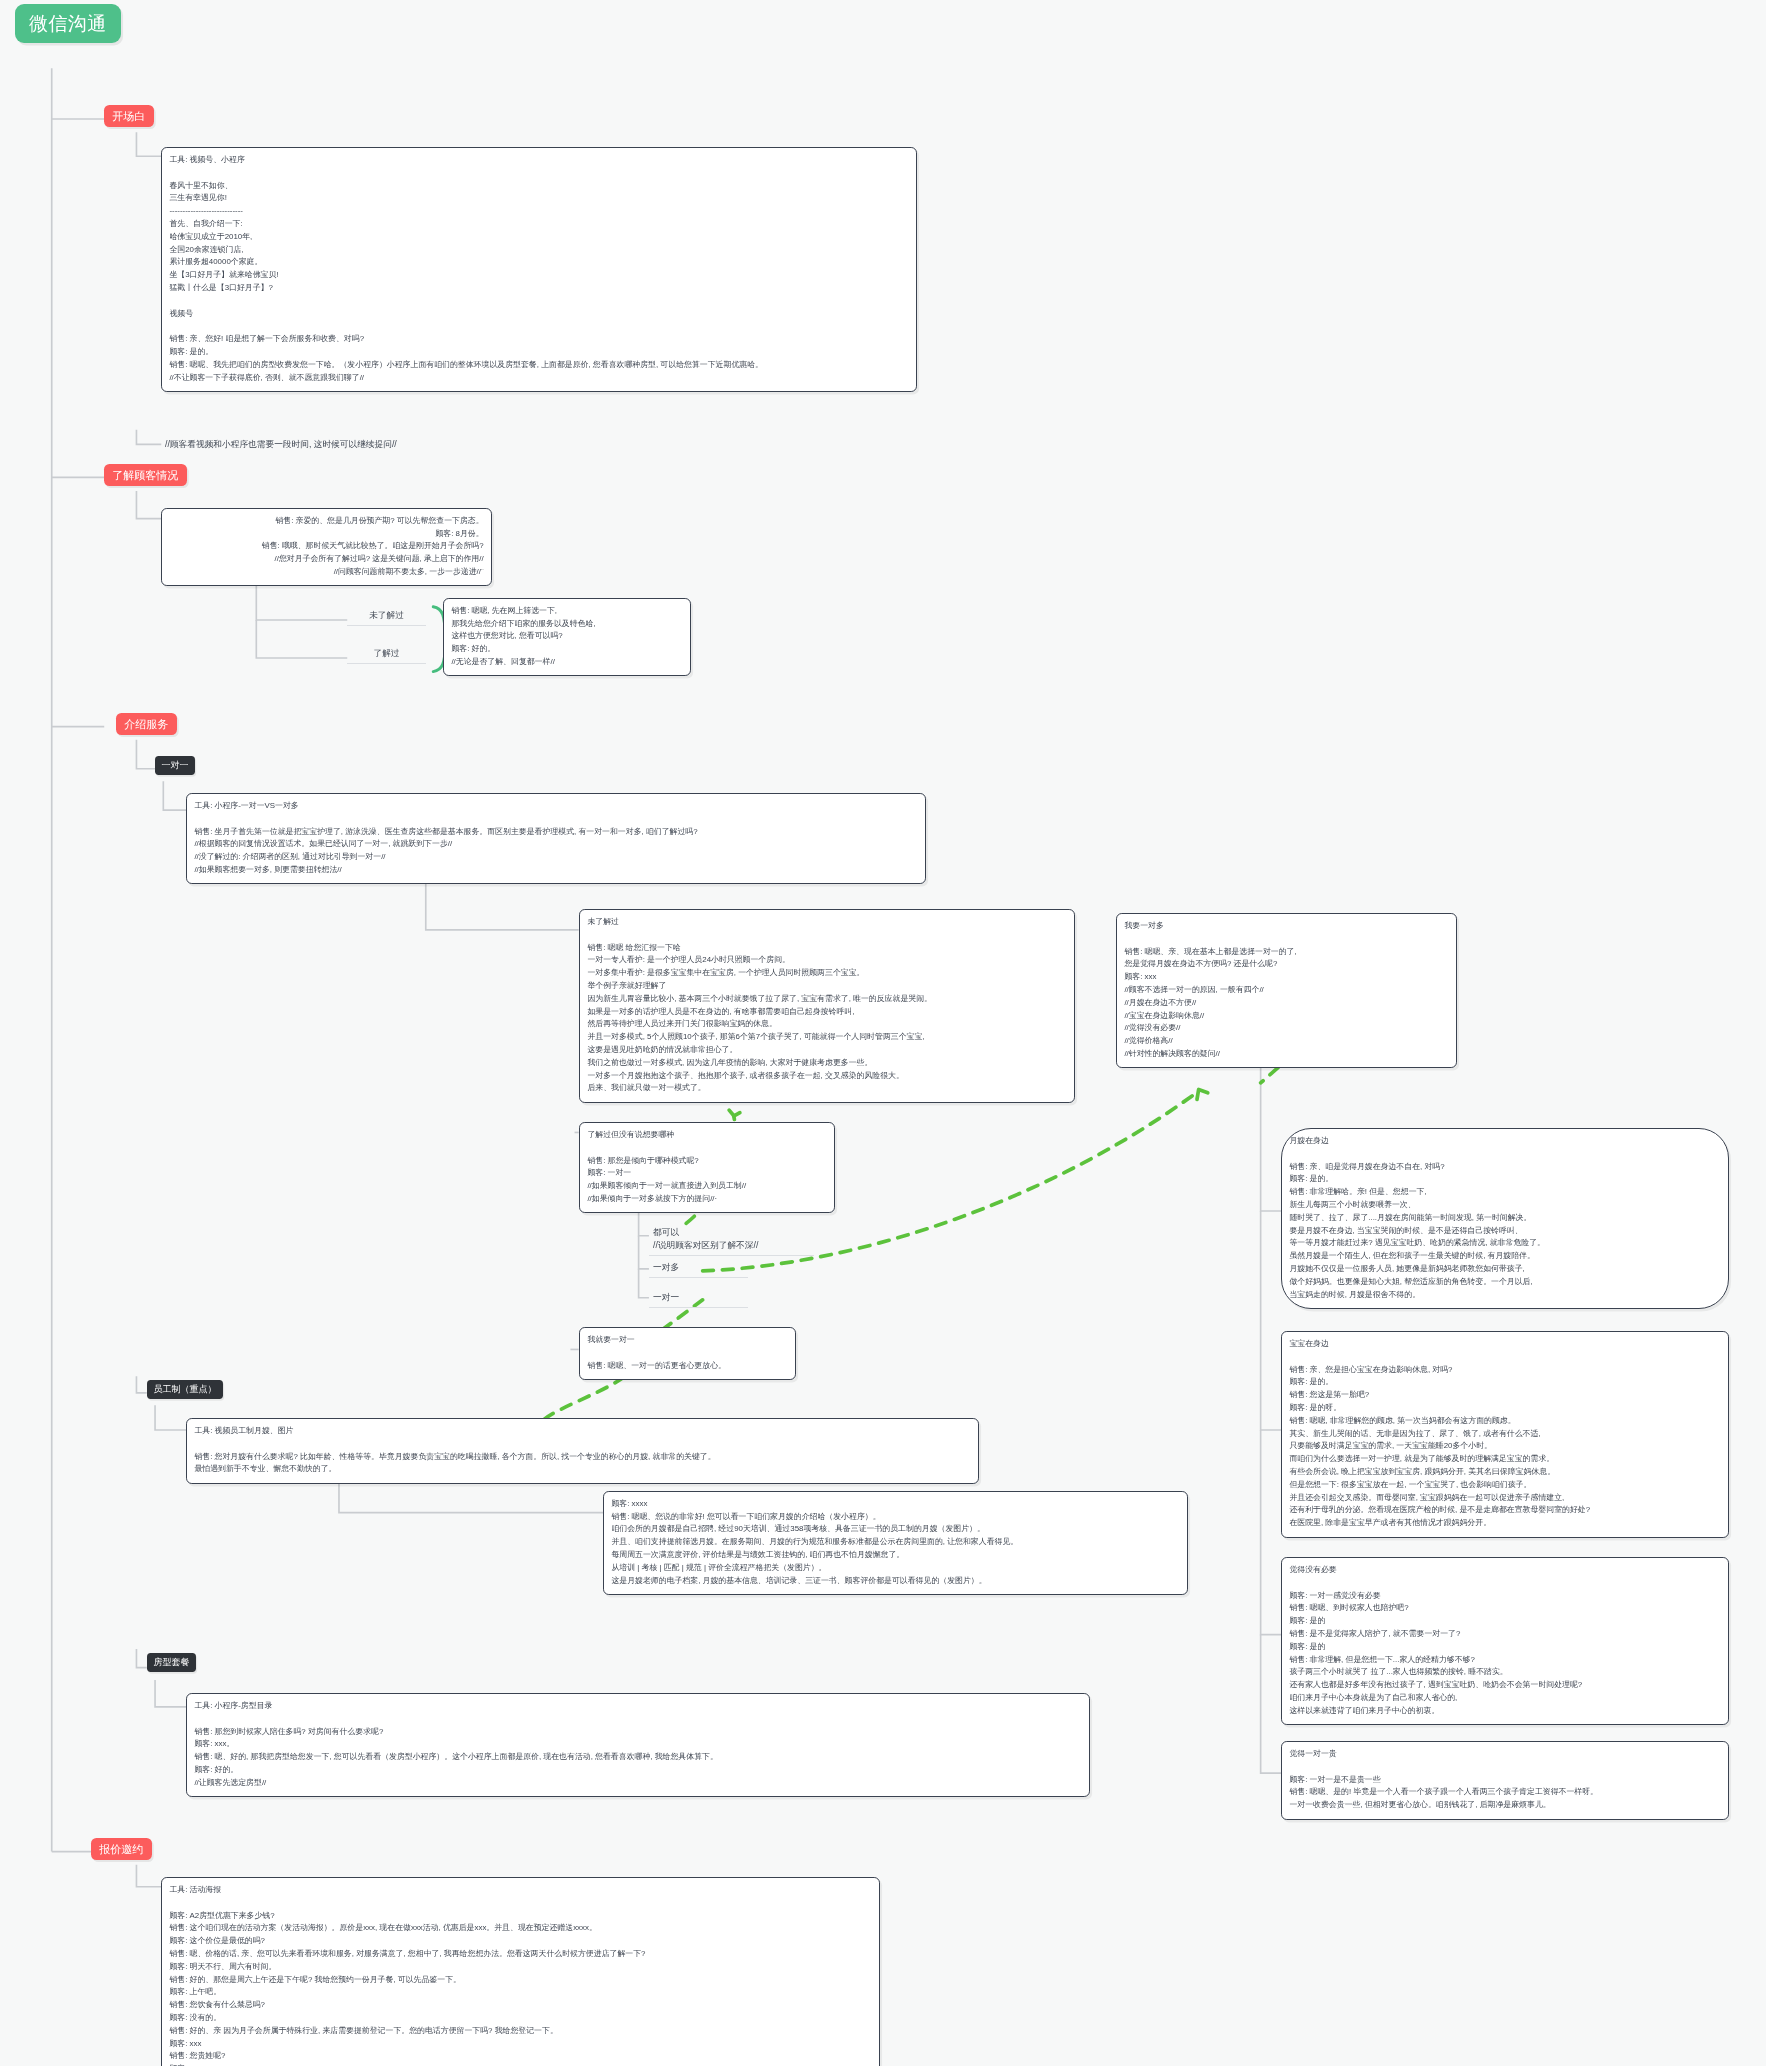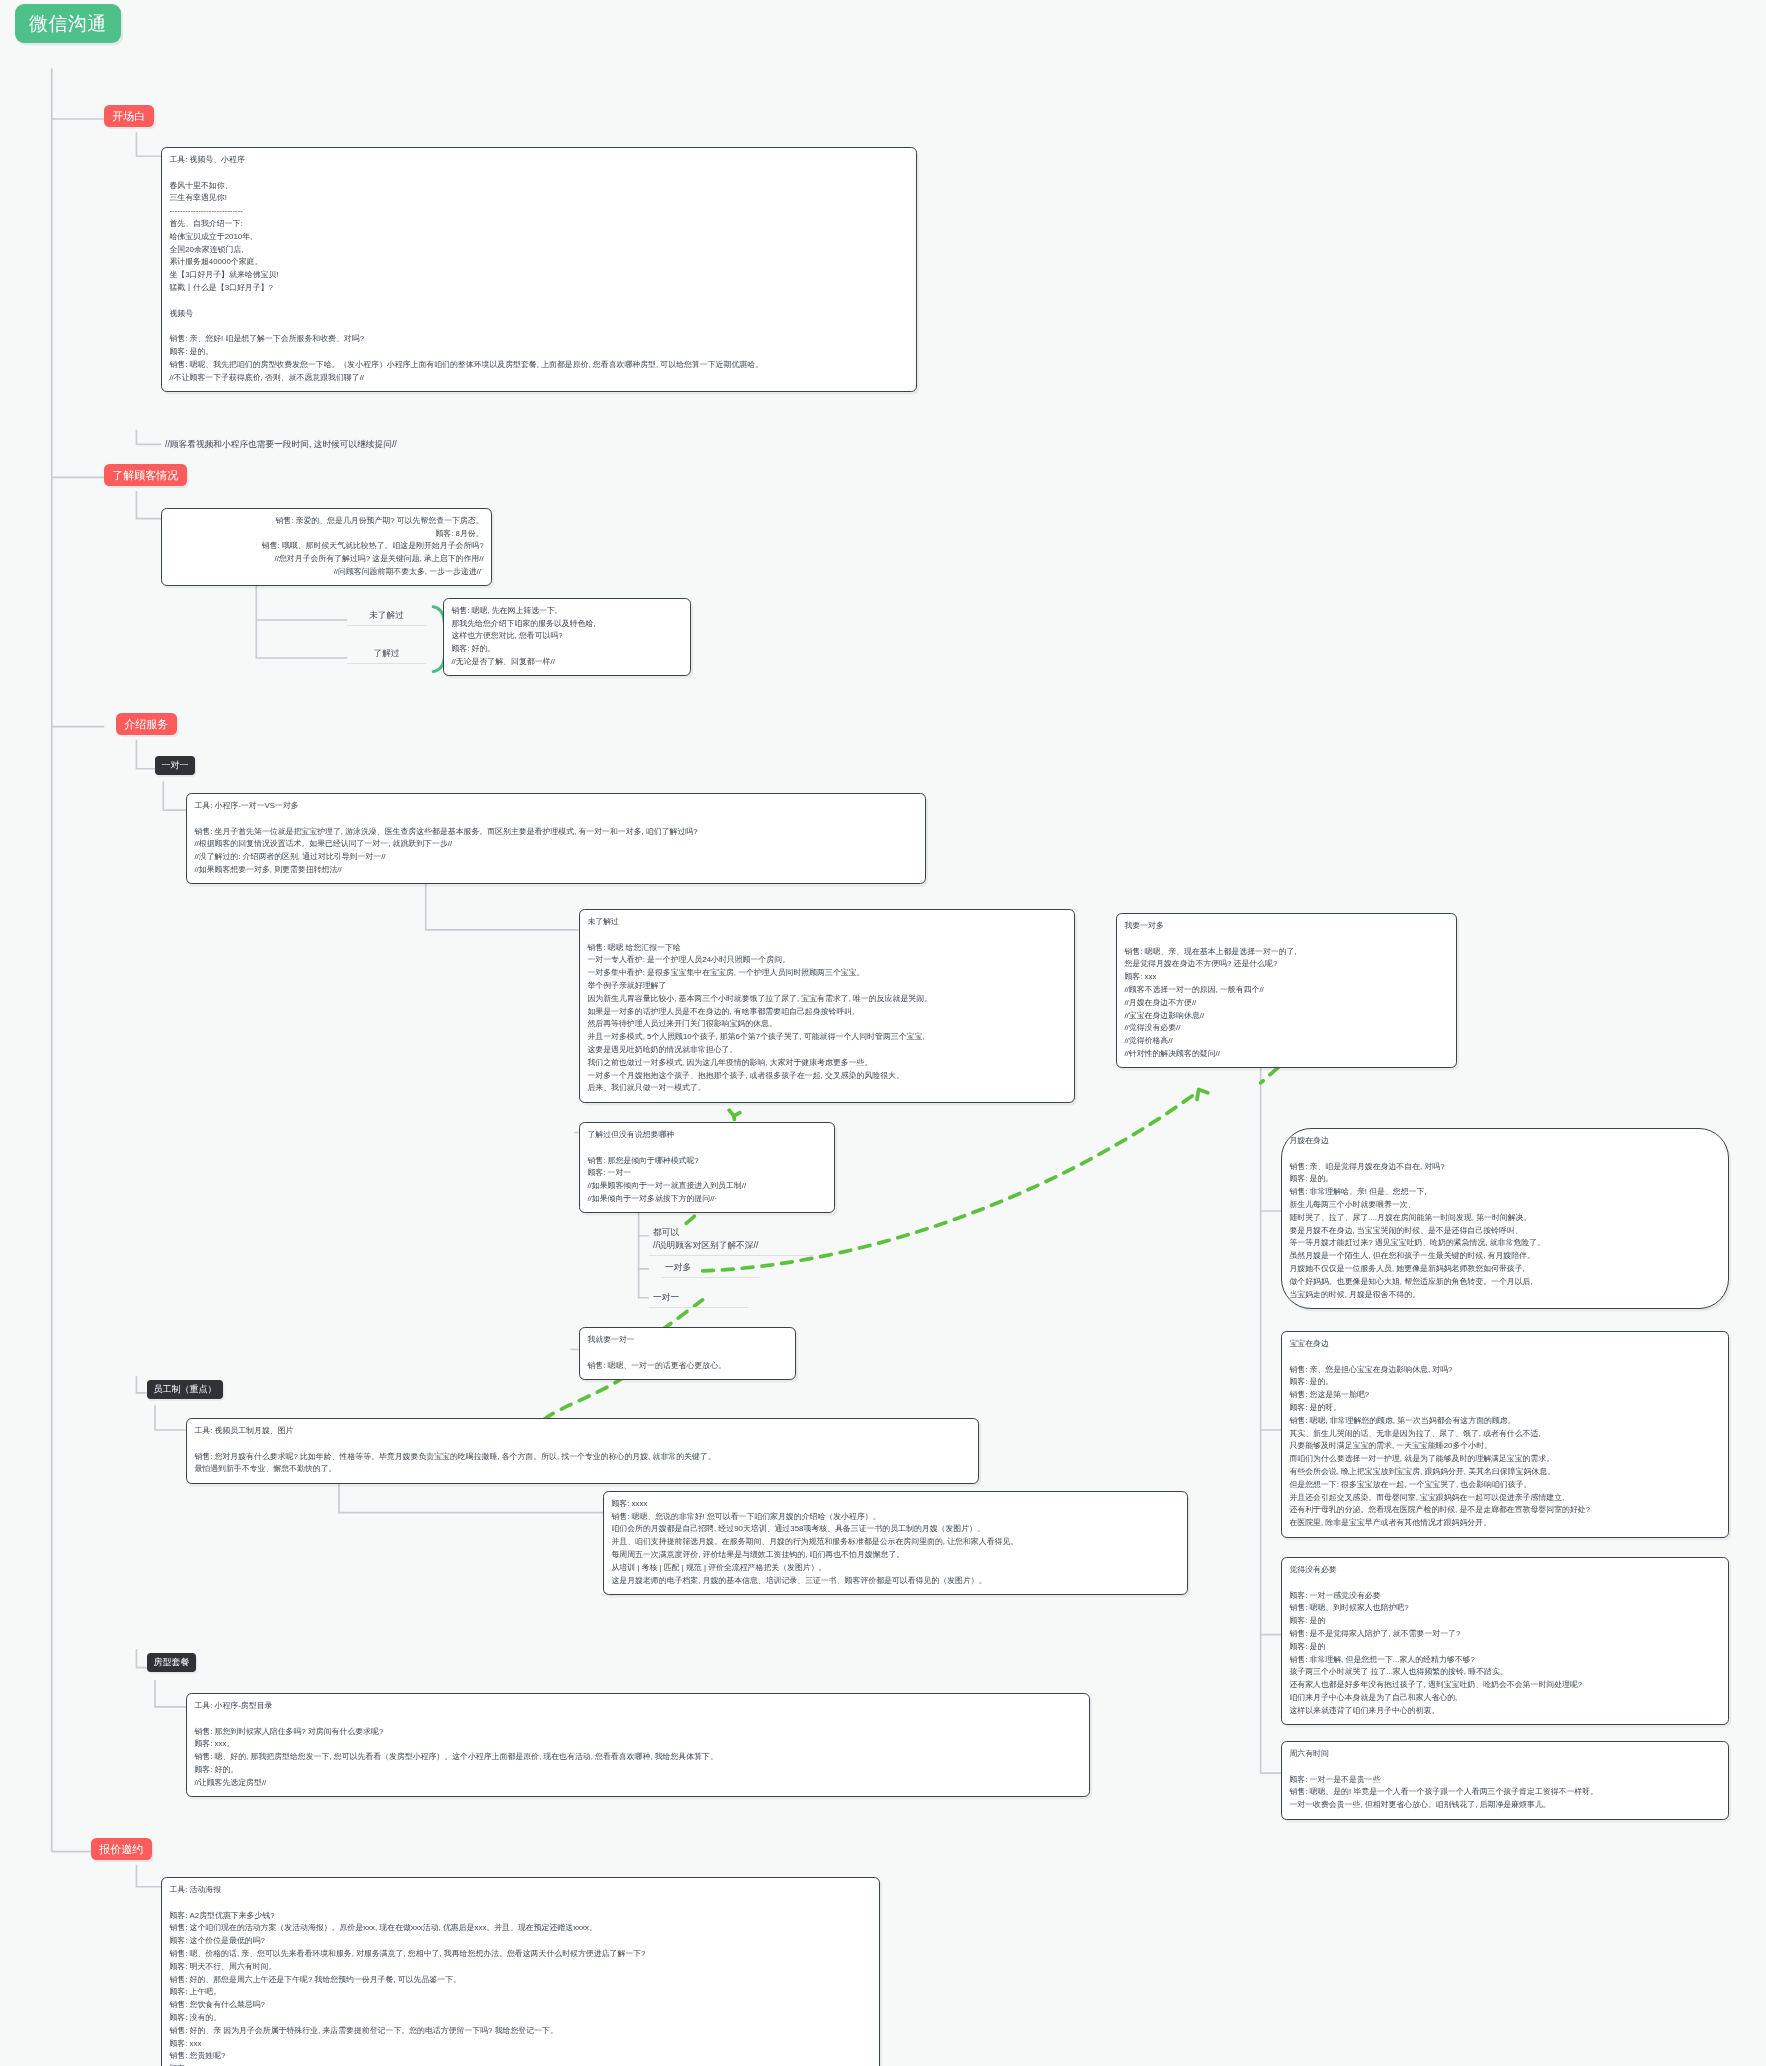--- a/index.html
+++ b/index.html
@@ -239,21 +239,21 @@
     <div class="title">了解过但没有说想要哪种</div>
     <div class="gap"></div>
     <p>销售: 那您是倾向于哪种模式呢?
 顾客: 一对一
 //如果顾客倾向于一对一就直接进入到员工制//
 //如果倾向于一对多就按下方的提问//·</p>
   </div>
 
   <div class="node ulabel" style="left:649px; top:1223px; width:165px;">都可以
 //说明顾客对区别了解不深//</div>
-  <div class="node ulabel" style="left:649px; top:1258px; width:99px;margin-left:12px;">一对多</div>
+  <div class="node ulabel" style="left:649px; top:1258px; width:99px;">一对多</div>
   <div class="node ulabel" style="left:649px; top:1288px; width:99px;">一对一</div>
 
   <div class="node card thin" style="left:579px; top:1327px; width:217px;">
     <div class="title">我就要一对一</div>
     <div class="gap"></div>
     <p>销售: 嗯嗯、一对一的话更省心更放心。</p>
   </div>
 
   <div class="node card thin" style="left:1116px; top:913px; width:341px;">
     <div class="title">我要一对多</div>
@@ -312,21 +312,21 @@
 销售: 是不是觉得家人陪护了, 就不需要一对一了?
 顾客: 是的
 销售: 非常理解, 但是您想一下...家人的经精力够不够?
 孩子两三个小时就哭了 拉了...家人也得频繁的按铃, 睡不踏实。
 还有家人也都是好多年没有抱过孩子了, 遇到宝宝吐奶、呛奶会不会第一时间处理呢?
 咱们来月子中心本身就是为了自己和家人省心的,
 这样以来就违背了咱们来月子中心的初衷。</p>
   </div>
 
   <div class="node card thin" style="left:1281px; top:1741px; width:448px;">
-    <div class="title">周六有时间</div>
+    <div class="title">觉得一对一贵</div>
     <div class="gap"></div>
     <p>顾客: 一对一是不是贵一些
 销售: 嗯嗯、是的! 毕竟是一个人看一个孩子跟一个人看两三个孩子肯定工资得不一样呀。
 一对一收费会贵一些, 但相对更省心放心。咱别钱花了, 后期净是麻烦事儿。</p>
   </div>
 
   <div class="node chip" style="left:147px; top:1380px;">员工制（重点）</div>
 
   <div class="node card" style="left:186px; top:1418px; width:793px;">
     <div class="title">工具: 视频员工制月嫂、图片</div>

